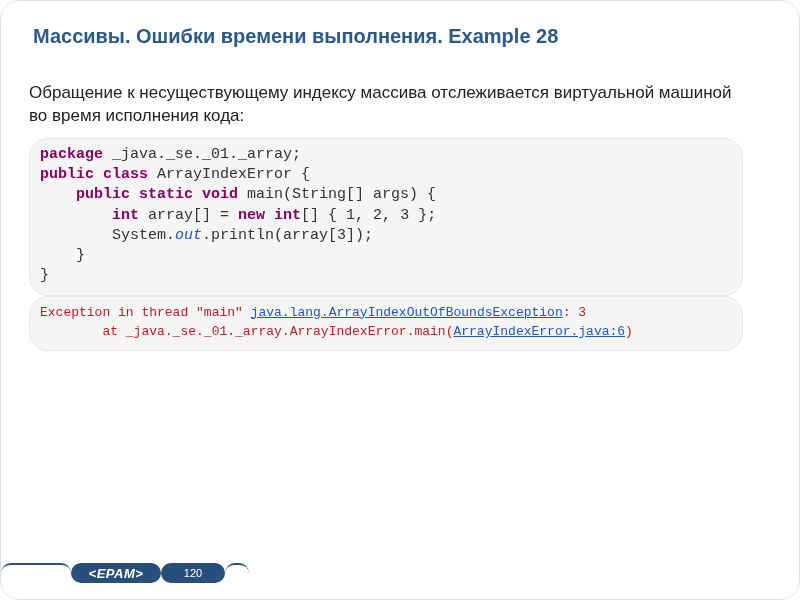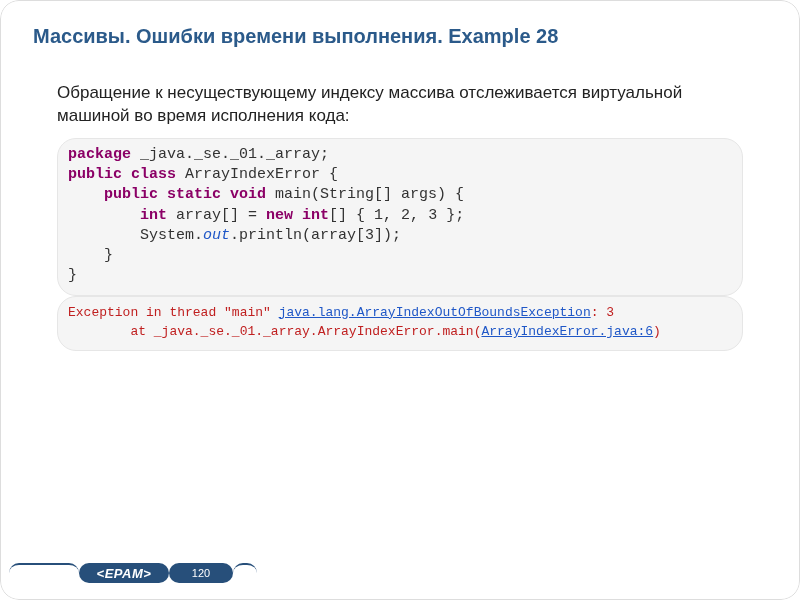--- a/index.html
+++ b/index.html
@@ -18,21 +18,21 @@
     border: 1px solid #ddd;
   }
   .title {
     padding: 24px 32px 8px 32px;
     color: #2b5a8a;
     font-size: 20px;
     font-weight: bold;
     font-family: Verdana, Arial, sans-serif;
   }
   .content {
-    padding: 26px 56px 0 56px;
+    padding: 26px 56px 0 28px;
   }
   .desc {
     color: #222;
     font-size: 17px;
     line-height: 1.35;
     margin-bottom: 10px;
   }
   .code-block {
     background: #f5f5f5;
     border: 1px solid #e6e6e6;
@@ -58,21 +58,21 @@
     font-family: "Courier New", monospace;
     font-size: 13px;
     line-height: 1.5;
     white-space: pre;
   }
   .err   { color: #c02020; }
   .errlk { color: #1f57c7; text-decoration: underline; text-align: right; }
 
   .footer {
     position: absolute;
-    left: 8px; right: 0; bottom: 16px;
+    left: 0; right: 0; bottom: 16px;
     height: 20px;
     display: flex;
     align-items: stretch;
     font-size: 11px;
   }
   .footer .spacer-left {
     width: 70px;
     border-top: 2px solid #274f7a;
     background: #fff;
   }

